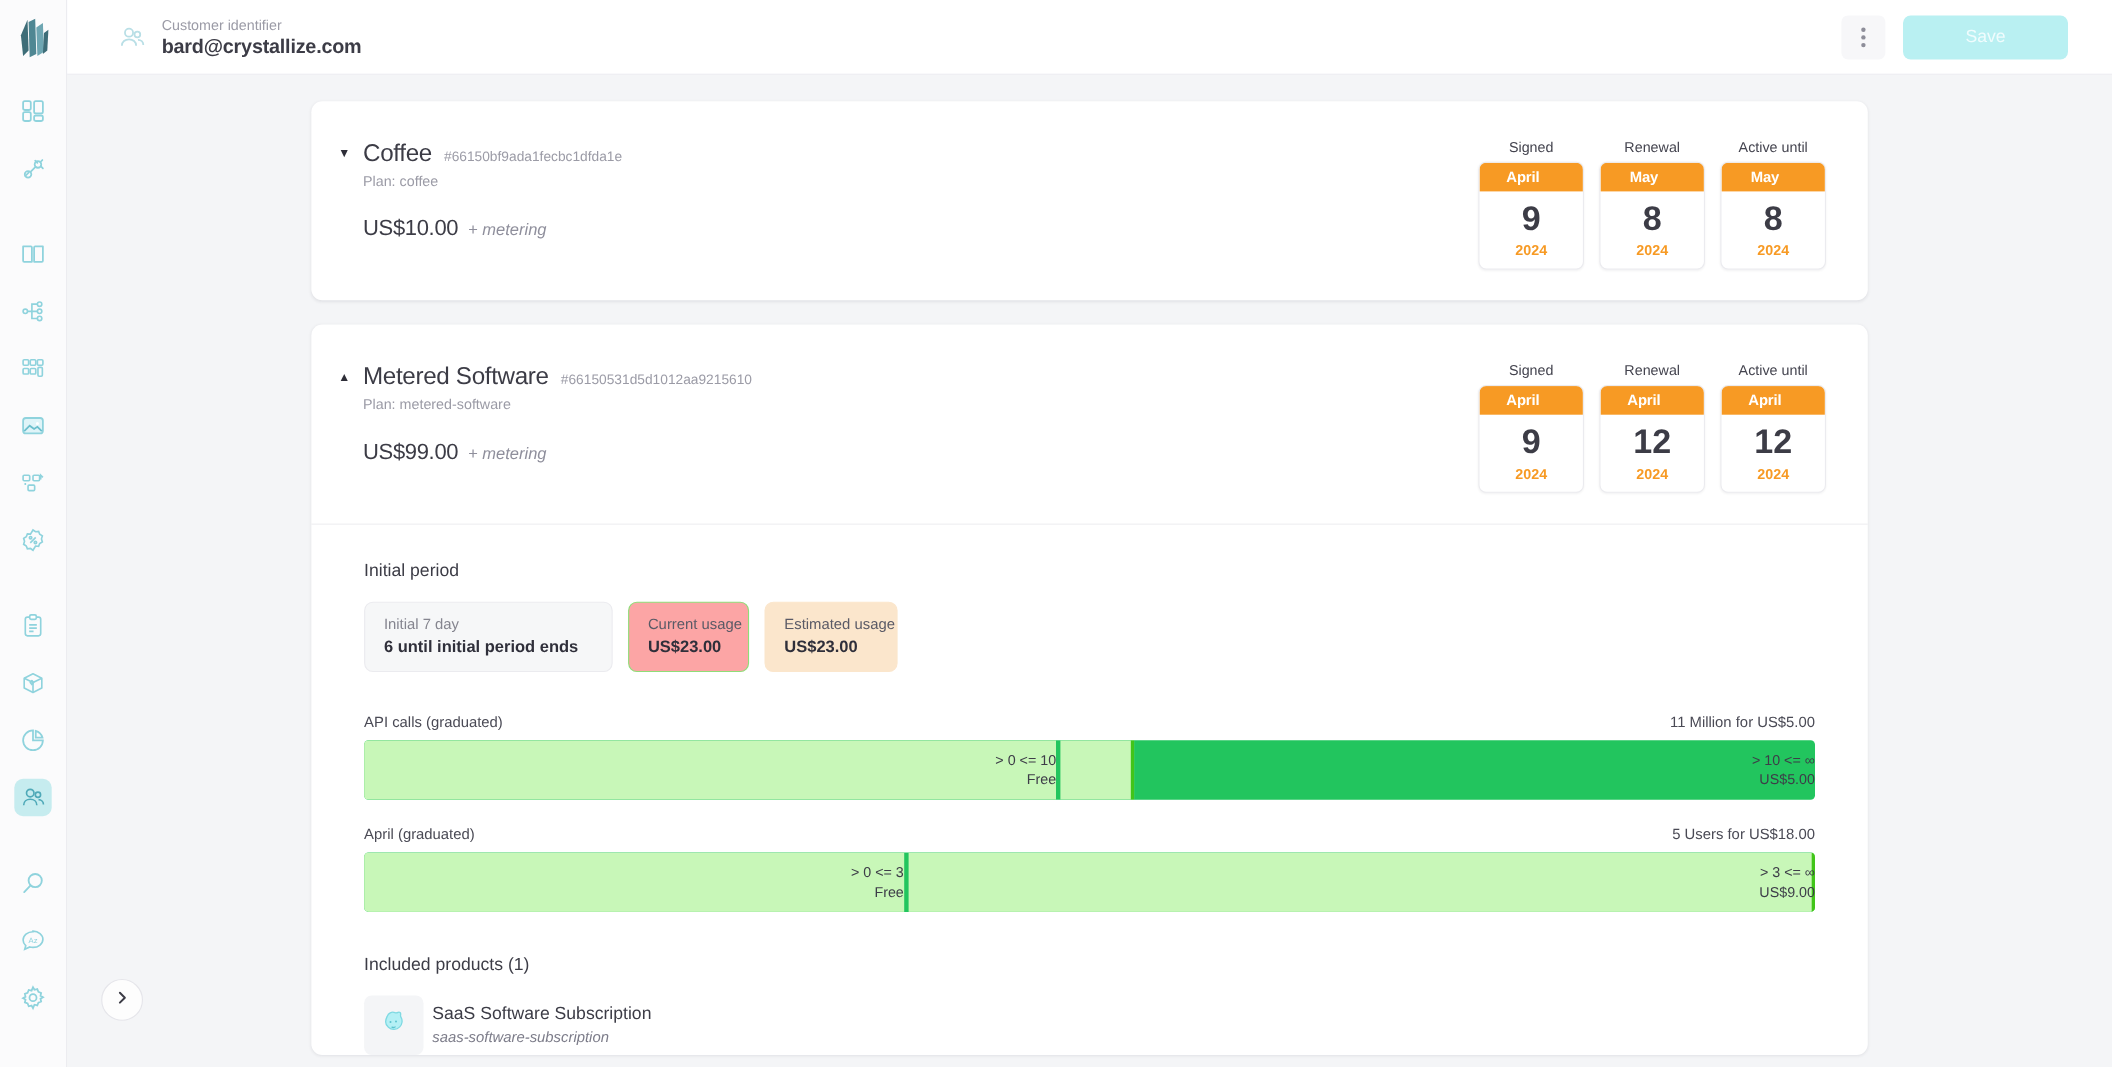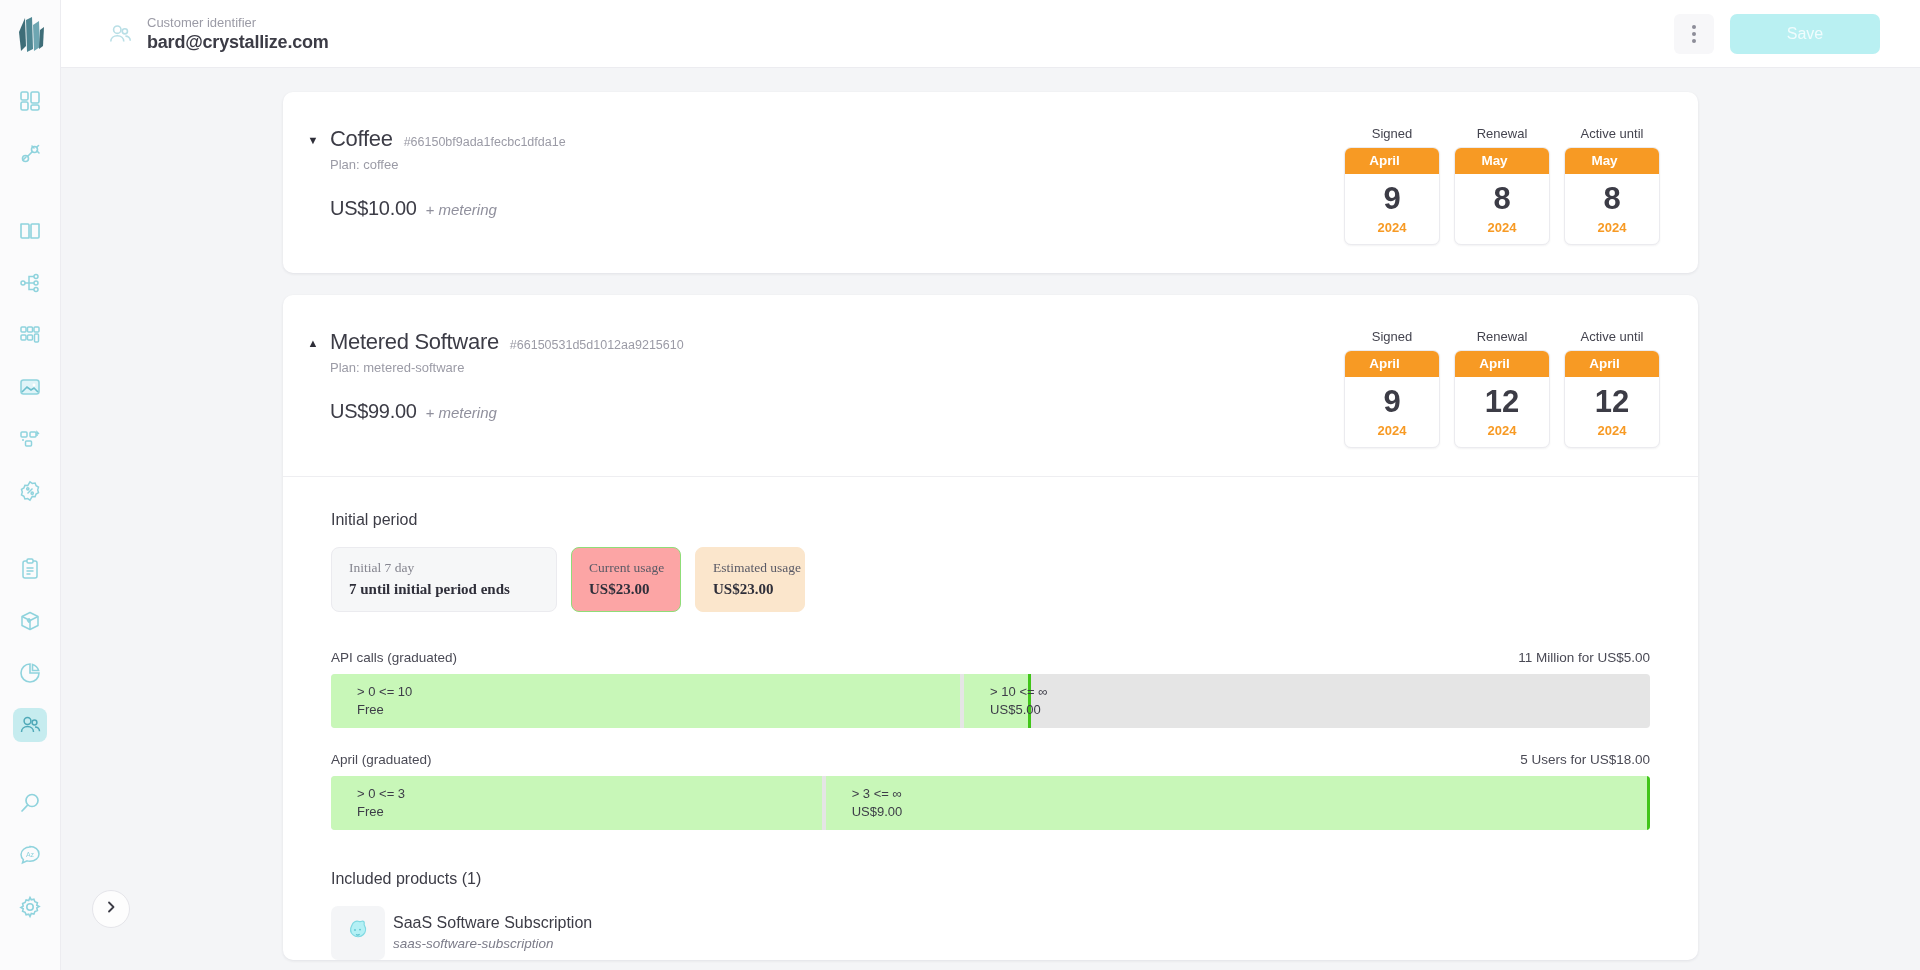--- a/index.html
+++ b/index.html
@@ -105,35 +105,35 @@
   }
   .date-day { font-size: 31px; color: #3c3c46; font-weight: bold; padding: 7px 0 3px 0; }
   .date-year { font-size: 13px; color: #f79a24; font-weight: bold; padding-bottom: 9px; }
 
   .divider { height: 1px; background: #eeeef1; margin: 0 0; }
 
   .body-section { padding: 34px 48px 0 48px; }
   .sec-title { font-size: 16px; color: #3c3c46; margin-bottom: 18px; }
 
   .usage-boxes { display: flex; gap: 14px; margin-bottom: 38px; }
-  .ubox { border-radius: 8px; padding: 12px 1px 13px 17px; min-width: 110px; font-family: Liberation Serif, serif; }
+  .ubox { border-radius: 8px; padding: 12px 1px 13px 17px; min-width: 110px; }
   .ubox.grey { background: #f6f7f8; border: 1px solid #ebebef; width: 226px; }
   .ubox.green { background: #fca5a5; border: 1px solid #8fdd78; }
   .ubox.orange { background: #fbe6cc; border: 1px solid #fbe6cc; }
   .ubox-label { font-size: 13.5px; color: #5a5a66; margin-bottom: 5px; }
   .ubox-val { font-size: 15px; color: #2f2f3a; font-weight: bold; }
   .ubox.grey .ubox-label { color: #85858f; }
 
   .meter-block { margin-bottom: 24px; }
   .meter-head { display: flex; justify-content: space-between; align-items: baseline; margin-bottom: 9px; }
   .meter-name { font-size: 13.5px; color: #4a4a55; }
   .meter-total { font-size: 13.5px; color: #4a4a55; }
   .meter-bar {
-    position: relative; height: 54px; background: #e5e5e5;
-    border-radius: 4px; overflow: hidden; width: 100%;
+    position: relative; height: 54px; background: #22c55e;
+    border-radius: 4px; overflow: hidden; width: 100%; text-align: right;
   }
   .tier {
     position: absolute; top: 0; height: 54px;
     display: flex; flex-direction: column; justify-content: center;
     padding-left: 26px;
   }
   .tier-fill { position: absolute; left:0; top:0; height: 54px; background: #c8f7b8; }
   .tier-marker { position: absolute; top: 0; width: 3px; height: 54px; background: #41c519; }
   .tier-txt { position: relative; z-index: 2; }
   .tier-range { font-size: 13px; color: #3d3d48; line-height: 18px; }
@@ -456,21 +456,21 @@
         </div>
 
         <div class="divider"></div>
 
         <div class="body-section">
           <div class="sec-title">Initial period</div>
 
           <div class="usage-boxes">
             <div class="ubox grey">
               <div class="ubox-label">Initial 7 day</div>
-              <div class="ubox-val">7 until initial period ends</div>
+              <div class="ubox-val">6 until initial period ends</div>
             </div>
             <div class="ubox green">
               <div class="ubox-label">Current usage</div>
               <div class="ubox-val">US$23.00</div>
             </div>
             <div class="ubox orange">
               <div class="ubox-label">Estimated usage</div>
               <div class="ubox-val">US$23.00</div>
             </div>
           </div>

